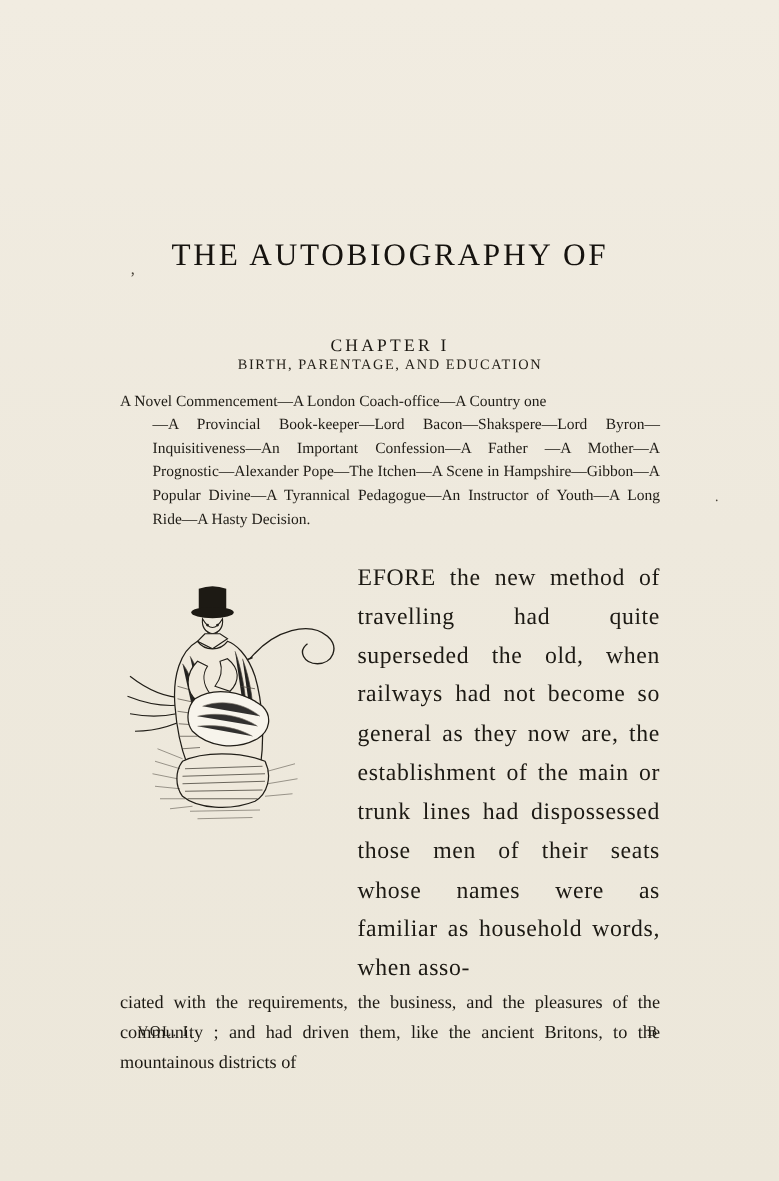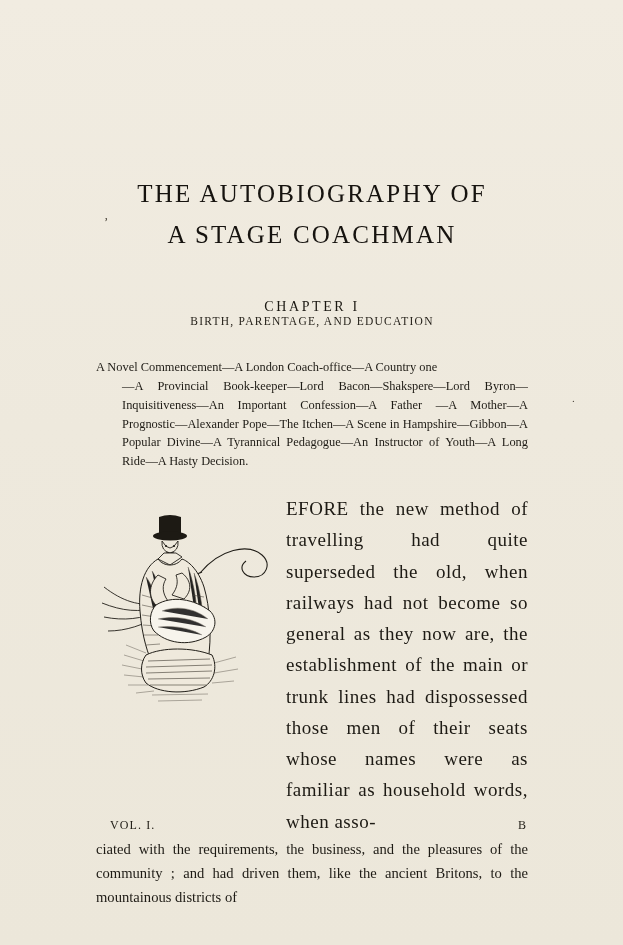--- a/index.html
+++ b/index.html
@@ -17,21 +17,21 @@
   }
   .page {
     position: absolute;
     left: 0; top: 0;
     width: 623px; height: 945px;
     background: linear-gradient(180deg, #f1ece1 0%, #eee9dd 45%, #ece7da 100%);
   }
   .content {
     position: absolute;
     left: 96px;
-    top: 174px;
+    top: 185px;
     width: 432px;
   }
   .title {
     text-align: center;
     font-family: "Liberation Serif", serif;
     font-size: 25px;
     letter-spacing: 2.2px;
     line-height: 1.62;
     font-weight: 400;
     color: #16130f;
@@ -48,21 +48,21 @@
     margin-top: 44px;
     color: #1b1812;
   }
   .subtitle {
     text-align: center;
     font-size: 11.5px;
     letter-spacing: 1.25px;
     color: #221e17;
   }
   .argument {
-    margin-top: 31px;
+    margin-top: 14px;
     font-size: 12.4px;
     line-height: 1.52;
     text-align: justify;
     text-justify: inter-word;
     color: #1e1b15;
   }
   .argument p {
     margin: 0;
     text-indent: 0;
     padding-left: 26px;
@@ -133,21 +133,20 @@
 
 <div class="page">
 
   <div class="dot-left">‚</div>
   <div class="dot-right">.</div>
 
   <div class="content">
 
     <h1 class="title">
       <span class="ln">THE AUTOBIOGRAPHY OF</span>
-      <span class="ln">A STAGE COACHMAN</span>
     </h1>
 
     <div class="chapter">CHAPTER I</div>
 
     <div class="subtitle">BIRTH, PARENTAGE, AND EDUCATION</div>
 
     <div class="argument">
       <p class="lead">A Novel Commencement—A London Coach-office—A Country one</p>
       <p>—A Provincial Book-keeper—Lord Bacon—Shakspere—Lord Byron—Inquisitiveness—An Important Confession—A Father —A Mother—A Prognostic—Alexander Pope—The Itchen—A Scene in Hampshire—Gibbon—A Popular Divine—A Tyrannical Pedagogue—An Instructor of Youth—A Long Ride—A Hasty Decision.</p>
     </div>

